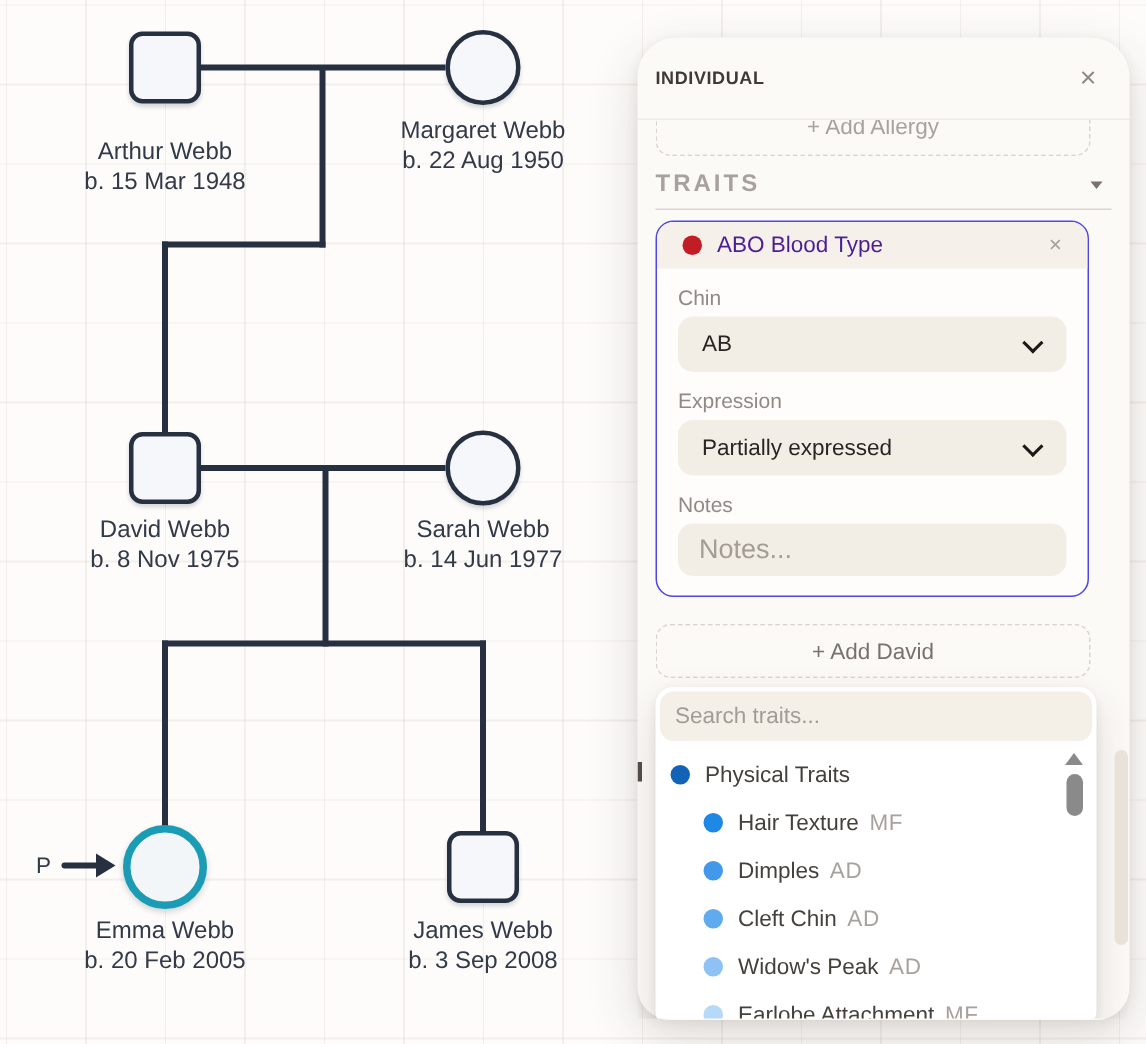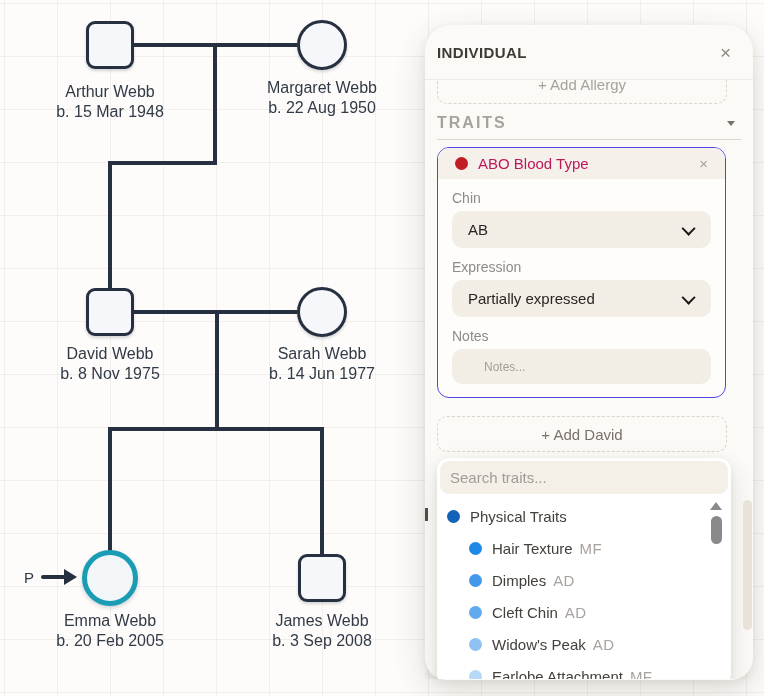--- a/index.html
+++ b/index.html
@@ -38,21 +38,21 @@
   .arrow-head { position:absolute; width:0; height:0;
     border-top:8px solid transparent; border-bottom:8px solid transparent; border-left:13px solid #263041; }
 
   
   .panel {
     position:absolute; left:425px; top:25px; width:328px; height:655px;
     background:#fcfaf7; border-radius:26px 26px 22px 22px;
     box-shadow:0 12px 34px rgba(60,50,40,0.16), 0 2px 8px rgba(60,50,40,0.08);
   }
   .panel-header { height:54px; display:flex; align-items:center; justify-content:space-between; padding:0 22px 0 12px; }
-  .panel-title { font-size:15px; font-weight:700; letter-spacing:0.4px; color:#3f3a36; }
+  .panel-title { font-size:12px; font-weight:700; letter-spacing:0.4px; color:#3f3a36; }
   .close-x { font-size:19px; color:#8f8a85; line-height:1; cursor:default; }
   .hdr-divider { height:1px; background:#eceae6; }
   .panel-content { padding:0 12px; overflow:hidden; height:599px; position:relative; }
 
   .dashed-btn {
     width:290px; border:1.5px dashed #d9d4ce; border-radius:10px;
     display:flex; align-items:center; justify-content:center;
     font-size:15px; background:transparent;
   }
   .add-allergy { height:40px; margin-top:-16px; color:#a8a29e; }
@@ -73,21 +73,21 @@
   .select-box {
     margin-top:4px; height:37px; background:#f3eee5; border-radius:10px;
     display:flex; align-items:center; padding:0 16px; justify-content:space-between;
   }
   .select-value { font-size:15px; color:#292524; }
   .chevron { width:10px; height:10px; border-left:2.4px solid #1c1917; border-bottom:2.4px solid #1c1917;
     transform:rotate(-45deg) translateY(-2px); }
   .mt { margin-top:11px; }
   .notes-input {
     margin-top:4px; width:100%; height:35px; background:#f3eee5; border:none; border-radius:10px;
-    padding:0 32px; font-size:12px; font-family:"Liberation Sans", sans-serif; color:#44403c; outline:none;
+    padding:0 14px; font-size:18px; font-family:"Liberation Sans", sans-serif; color:#44403c; outline:none;
   }
   .notes-input::placeholder { color:#a39d96; }
 
   .trait-picker {
     margin-top:6px; width:294px; height:228px; background:#ffffff; border-radius:12px;
     box-shadow:0 10px 26px rgba(50,45,40,0.14), 0 2px 6px rgba(50,45,40,0.08);
     position:relative; overflow:hidden;
   }
   .search-input {
     margin:3px; width:288px; height:33px; background:#f4f0e8; border:none; border-radius:9px;
@@ -125,21 +125,21 @@
   <div class="node-circle" style="left:297px;top:20px;"></div>
   <div class="node-square" style="left:86px;top:288px;"></div>
   <div class="node-circle" style="left:297px;top:287px;"></div>
   <div class="node-proband" style="left: 82px; top: 550px; border-color: rgb(27, 156, 181);"></div>
   <div class="node-square" style="left:298px;top:554px;"></div>
 
   <span class="proband-p" style="left:24px;top:569px;position:absolute;">P</span>
   <div class="arrow-bar" style="left:41px;top:575px;"></div>
   <div class="arrow-head" style="left:64px;top:569px;"></div>
 
-  <div class="ped-label" style="left:20px;top:82px;">
+  <div class="ped-label" style="left:20px;top:92px;">
     <div>Arthur Webb</div>
     <div>b. 15 Mar 1948</div>
   </div>
   <div class="ped-label" style="left:232px;top:78px;">
     <div>Margaret Webb</div>
     <div>b. 22 Aug 1950</div>
   </div>
   <div class="ped-label" style="left:20px;top:344px;">
     <div>David Webb</div>
     <div>b. 8 Nov 1975</div>
@@ -170,21 +170,21 @@
 
     <div class="traits-row">
       <span class="traits-label">TRAITS</span>
       <span class="tri-down"></span>
     </div>
     <div class="traits-divider"></div>
 
     <div class="trait-card" style="border-color: rgb(79, 70, 229);">
       <div class="trait-card-header">
         <span class="dot-red" style="background-color: rgb(194, 29, 37);"></span>
-        <span class="trait-card-title" style="color: #be185d;">ABO Blood Type</span>
+        <span class="trait-card-title" style="color: #4c1d95;">ABO Blood Type</span>
         <span class="trait-card-x">×</span>
       </div>
       <div class="trait-card-body">
         <div class="field-label">Chin</div>
         <div class="select-box">
           <span class="select-value">AB</span>
           <span class="chevron"></span>
         </div>
         <div class="field-label mt">Expression</div>
         <div class="select-box">

